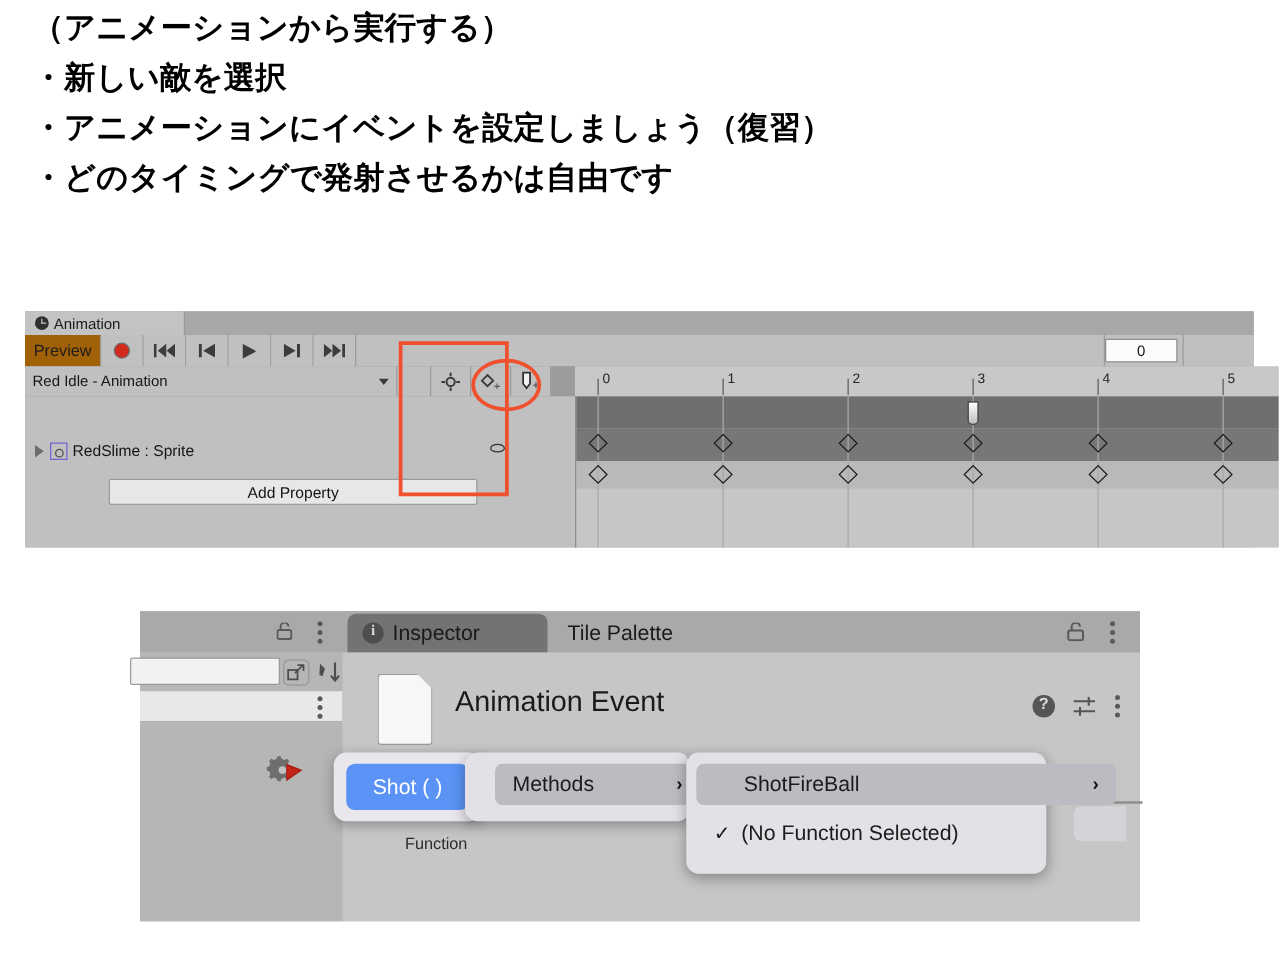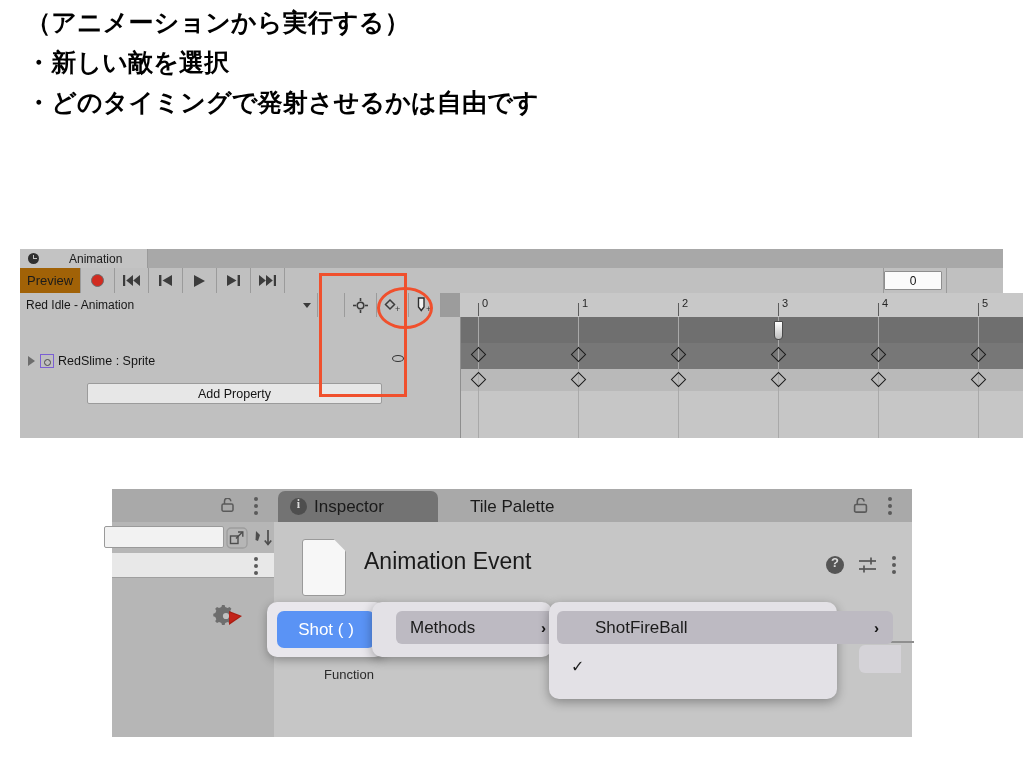--- a/index.html
+++ b/index.html
@@ -22,21 +22,20 @@
     background:#c0c0c0;
   }
   .anim-tabbar{
     position:absolute;left:0;top:0;width:983px;height:19px;
     background:#a8a8a8;
   }
   .anim-tab{
     position:absolute;left:0;top:0;width:127px;height:19px;
     background:#c3c3c3;display:flex;align-items:center;
     border-right:1px solid #9a9a9a;
-    gap:26px;
   }
   .anim-tab .lbl{font-size:12px;color:#1b1b1b;margin-left:4px;}
   .clock-icon{
     width:11px;height:11px;border-radius:50%;background:#2f2f2f;
     margin-left:8px;position:relative;flex:0 0 auto;
   }
   .clock-icon:after{
     content:"";position:absolute;left:5px;top:2px;width:1.2px;height:4px;background:#c3c3c3;
   }
   .clock-icon:before{
@@ -204,20 +203,21 @@
     box-shadow:0 3px 10px rgba(0,0,0,.3);
   }
   .gear-red{position:absolute;left:213px;top:603px;width:30px;height:26px;}
 </style>
 </head>
 <body>
 
 <div class="slide-text">
   <div class="slide-line">（アニメーションから実行する）</div>
   <div class="slide-line">・新しい敵を選択</div>
+  <div class="slide-line">・アニメーションにイベントを設定しましょう（復習）</div>
   <div class="slide-line">・どのタイミングで発射させるかは自由です</div>
 </div>
 
 <div id="anim-window">
 
   <div class="anim-tabbar">
     <div class="anim-tab">
       <span class="clock-icon"></span>
       <span class="lbl">Animation</span>
     </div>
@@ -394,21 +394,21 @@
     <circle cx="13" cy="13" r="3.1" fill="#c0c0c0"></circle>
     <path d="M16 8 L29 13 L16 22 Z" fill="#a81d12"></path>
     <path d="M16.5 9.5 L27 13.3 L16.5 20 Z" fill="#c2241a"></path>
   </svg>
 
   <div class="insp-tabbar" style="left:162px;width:638px;">
     <div class="tab-active" style="left:4px;">
       <span class="info-ico"></span>
       <span class="tab-txt">Inspector</span>
     </div>
-    <div class="tab-inactive" style="left:196px;text-align:center;">
+    <div class="tab-inactive" style="left:180px;text-align:center;">
       <span class="tab-txt">Tile Palette</span>
     </div>
     <svg style="position:absolute;right:44px;top:9px;" width="15" height="15" viewBox="0 0 13 14">
       <rect x="1" y="6" width="11" height="7.2" rx="1.4" fill="none" stroke="#5a5a5a" stroke-width="1.5"></rect>
       <path d="M3.5 6 V3.4 A3.1 3.1 0 0 1 9.8 3.2" fill="none" stroke="#5a5a5a" stroke-width="1.5"></path>
     </svg>
     <span class="kebab" style="right:20px;top:8px;">
       <i></i>
         <i></i>
         <i></i>
@@ -448,15 +448,16 @@
     </div>
   </div>
 
   <div class="menu-panel" style="left:437px;top:113px;width:288px;height:97px;">
     <div class="menu-item hl" style="position:absolute;left:8px;top:9px;width:336px;">
       <span style="margin-left:38px;">ShotFireBall</span>
       <span class="chev">›</span>
     </div>
     <div class="menu-item" style="position:absolute;left:8px;top:48px;width:336px;">
       <span style="margin-left:14px;width:22px;display:inline-block;font-size:16px;">✓</span>
+      <span>(No Function Selected)</span>
     </div>
   </div>
 </div>
 
 </body></html>

